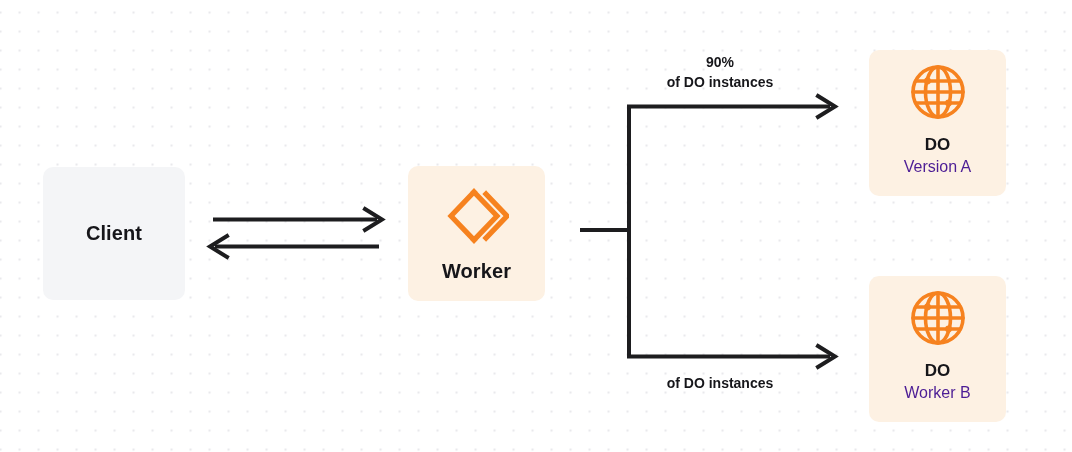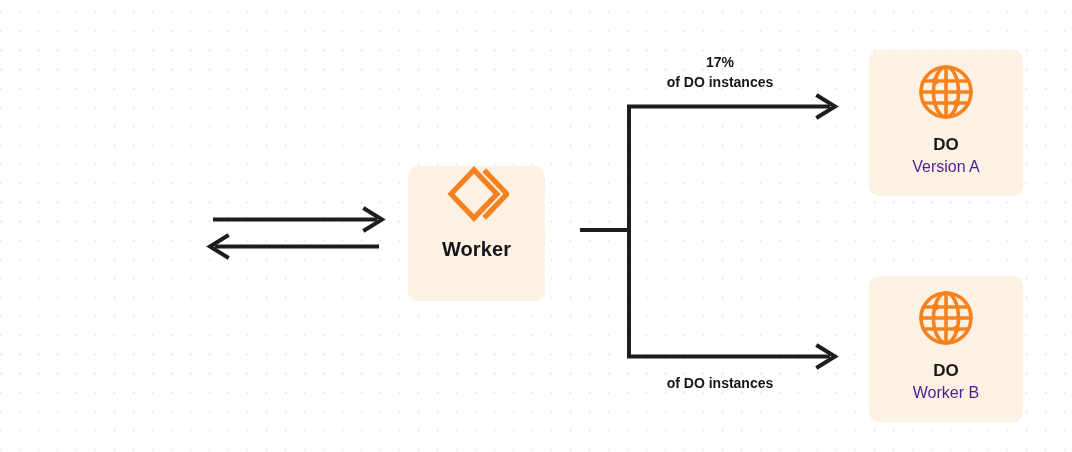--- a/index.html
+++ b/index.html
@@ -50,32 +50,33 @@
     letter-spacing: 0.1px;
   }
 
   #worker-node {
     left: 408px;
     top: 166px;
     width: 137px;
     height: 135px;
     background-color: #fdf1e3;
     justify-content: flex-start;
+    padding-top: 22px;
   }
   .worker-label {
     font-size: 20px;
     font-weight: bold;
     color: #16161a;
     margin-top: 16px;
     letter-spacing: 0.1px;
   }
 
   .do-node {
     left: 869px;
-    width: 154px;
+    width: 137px;
     height: 146px;
     background-color: #fdf1e3;
     justify-content: flex-start;
     padding-top: 12px;
   }
   #do-node-a { top: 50px; }
   #do-node-b { top: 276px; }
 
   .do-title {
     font-size: 17px;
@@ -148,20 +149,23 @@
       <line x1="627" y1="106.5" x2="830" y2="106.5" stroke="#1d1d1f" stroke-width="4" stroke-linecap="butt"></line>
       <polyline points="818,96 835,106.5 818,117" fill="none" stroke="#1d1d1f" stroke-width="4" stroke-linecap="square" stroke-linejoin="miter"></polyline>
     </g>
 
     <g>
       <line x1="627" y1="356.5" x2="830" y2="356.5" stroke="#1d1d1f" stroke-width="4" stroke-linecap="butt"></line>
       <polyline points="818,346 835,356.5 818,367" fill="none" stroke="#1d1d1f" stroke-width="4" stroke-linecap="square" stroke-linejoin="miter"></polyline>
     </g>
   </svg>
 
+  <div class="node" id="client-node">
+    <span class="client-label">Client</span>
+  </div>
 
   <div class="node" id="worker-node">
     <span>
       <svg class="worker-icon" viewBox="0 0 64 56" xmlns="http://www.w3.org/2000/svg" fill="none" stroke="#f6821f" stroke-width="5.2" stroke-linecap="square" stroke-linejoin="miter">
 
         <polyline points="29,4 6,28 29,52"></polyline>
         <polyline points="29,4 52,28 29,52"></polyline>
 
         <polyline points="41,6 62,28 41,50"></polyline>
       </svg>
@@ -201,21 +205,21 @@
         </g>
         <circle cx="19.5" cy="19" r="3.4" fill="#f6821f"></circle>
         <circle cx="40.5" cy="41" r="3.4" fill="#f6821f"></circle>
       </svg>
     </span>
     <span class="do-title">DO</span>
     <span class="do-subtitle">Worker B</span>
   </div>
 
   <div class="edge-label" id="label-top">
-    <div>17%</div>
+    <div>90%</div>
     <div>of DO instances</div>
   </div>
 
   <div class="edge-label" id="label-bottom">
     <div>of DO instances</div>
   </div>
 
 </div>
 
 </body></html>

